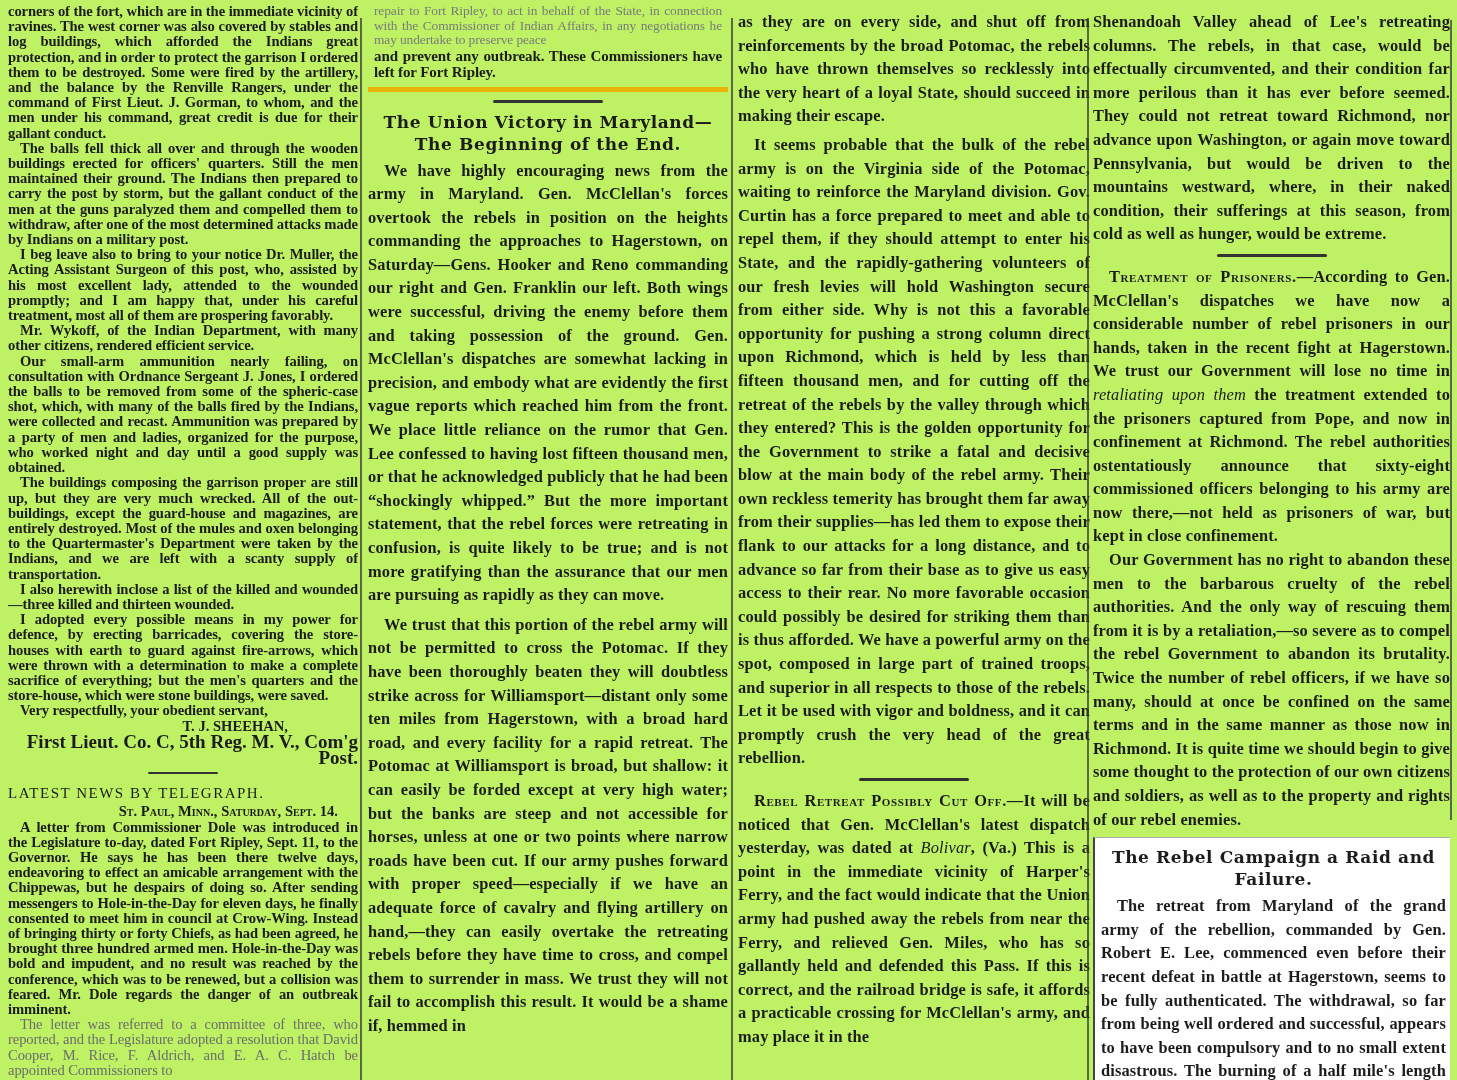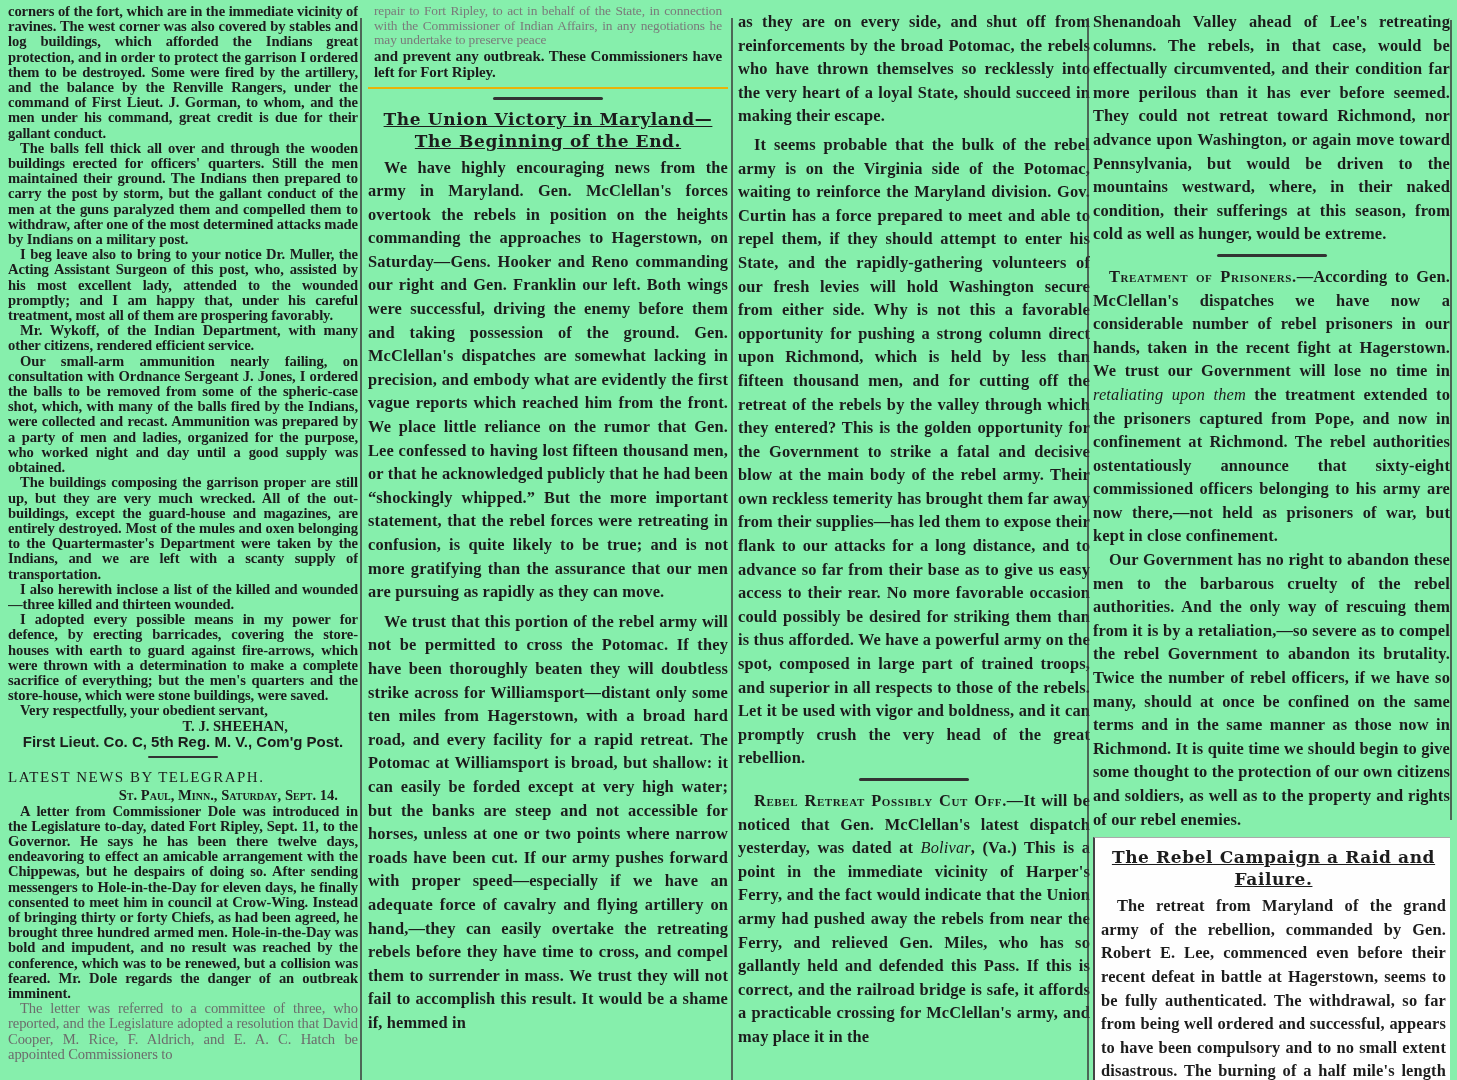--- a/index.html
+++ b/index.html
@@ -1,21 +1,21 @@
 <!DOCTYPE html>
 <html><head>
   <meta charset="utf-8">
   <style>
     html, body { margin: 0; padding: 0; background: #ffffff; }
     body {
       width: 1457px; height: 1080px; overflow: hidden; position: relative;
       font-family: "DejaVu Serif", "Liberation Serif", serif;
       color: #1c1c1c;
     }
-    .page { position: absolute; inset: 0; background: #86efac; }
+    .page { position: absolute; inset: 0; background: #bef264; }
     .col {
       position: absolute; top: 0; bottom: 0; overflow: hidden;
       box-sizing: border-box;
     }
     .col-rule {
       position: absolute; top: 18px; bottom: 0; width: 2px; background: #3a3a3a; opacity: .75;
     }
     .col-1 { left: 8px; width: 350px; padding-top: 4px; }
     .col-2 { left: 368px; width: 360px; }
     .col-3 { left: 738px; width: 352px; }
@@ -31,43 +31,43 @@
       font-family: "Liberation Serif", "DejaVu Serif", serif;
       font-size: 16.4px; line-height: 23.6px; margin: 0; text-align: justify;
       text-indent: 16px; font-weight: 600; letter-spacing: 0.15px;
     }
     .large p.noindent { text-indent: 0; }
     .signature {
       text-align: right; padding-right: 70px; font-weight: 700;
       font-family: "Liberation Serif", serif; font-size: 14.6px; line-height: 15px;
     }
     .signature-title {
-      text-align: center; font-weight: 700; font-family: Liberation Sans, sans-serif;
-      font-size: 15px; line-height: 16px;
+      text-align: right; font-weight: 700; font-family: Liberation Serif, serif;
+      font-size: 19px; line-height: 16px;
     }
     .telegraph-head {
       text-align: left; font-family: "Liberation Serif", serif; font-size: 15px;
       letter-spacing: 1.5px; margin-top: 10px; line-height: 18px; font-weight: 400;
     }
     .dateline {
       text-align: right; padding-right: 20px; font-family: "Liberation Serif", serif;
       font-size: 14.6px; font-weight: 700; line-height: 18px;
     }
     .dateline .sc, .sc { font-variant: small-caps; }
     .headline {
       text-align: center; font-family: "DejaVu Serif", serif; font-weight: 700;
-      font-size: 17px; line-height: 22px; letter-spacing: 0.6px; margin: 6px 8px 4px; text-decoration: underline;
+      font-size: 17px; line-height: 22px; letter-spacing: 0.6px; margin: 6px 8px 4px;
     }
     .divider {
       width: 110px; height: 3px; margin: 8px auto; background: #333;
       border-radius: 2px;
     }
     .divider.short { width: 70px; height: 2px; margin: 6px auto; }
     .top-clip {
-      border-bottom: 2px solid #eab308; padding: 4px 6px 6px 6px; margin-bottom: 6px;
+      border-bottom: 5px solid #eab308; padding: 4px 6px 6px 6px; margin-bottom: 6px;
     }
     .top-clip .blur p { color: #7a7a7a; font-weight: 400; font-size: 13.4px; line-height: 14.5px; }
     .top-clip .strong p {
       font-weight: 700; font-size: 15px; line-height: 16.5px; text-indent: 0;
     }
     .lead-italic { font-style: italic; font-weight: 500; margin-top: 36px; }
     .section-lead { font-variant: small-caps; letter-spacing: 0.6px; margin-top: 20px; }
     .col-4 .second-clip {
       margin-top: 6px; border-top: 1px solid #aaa; border-left: 2px solid #444;
       padding: 2px 4px 0 6px; background: #fefefe;

